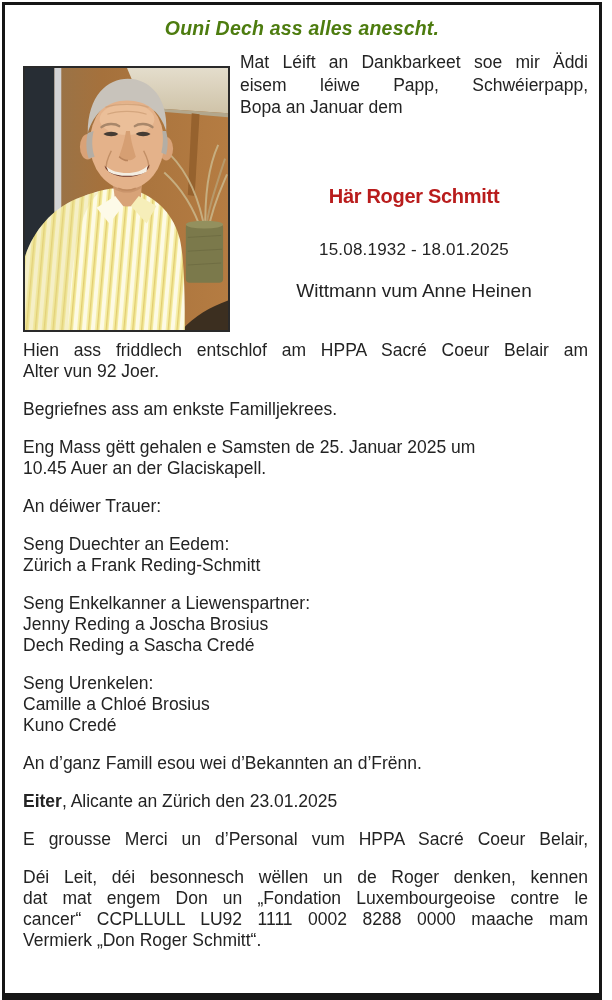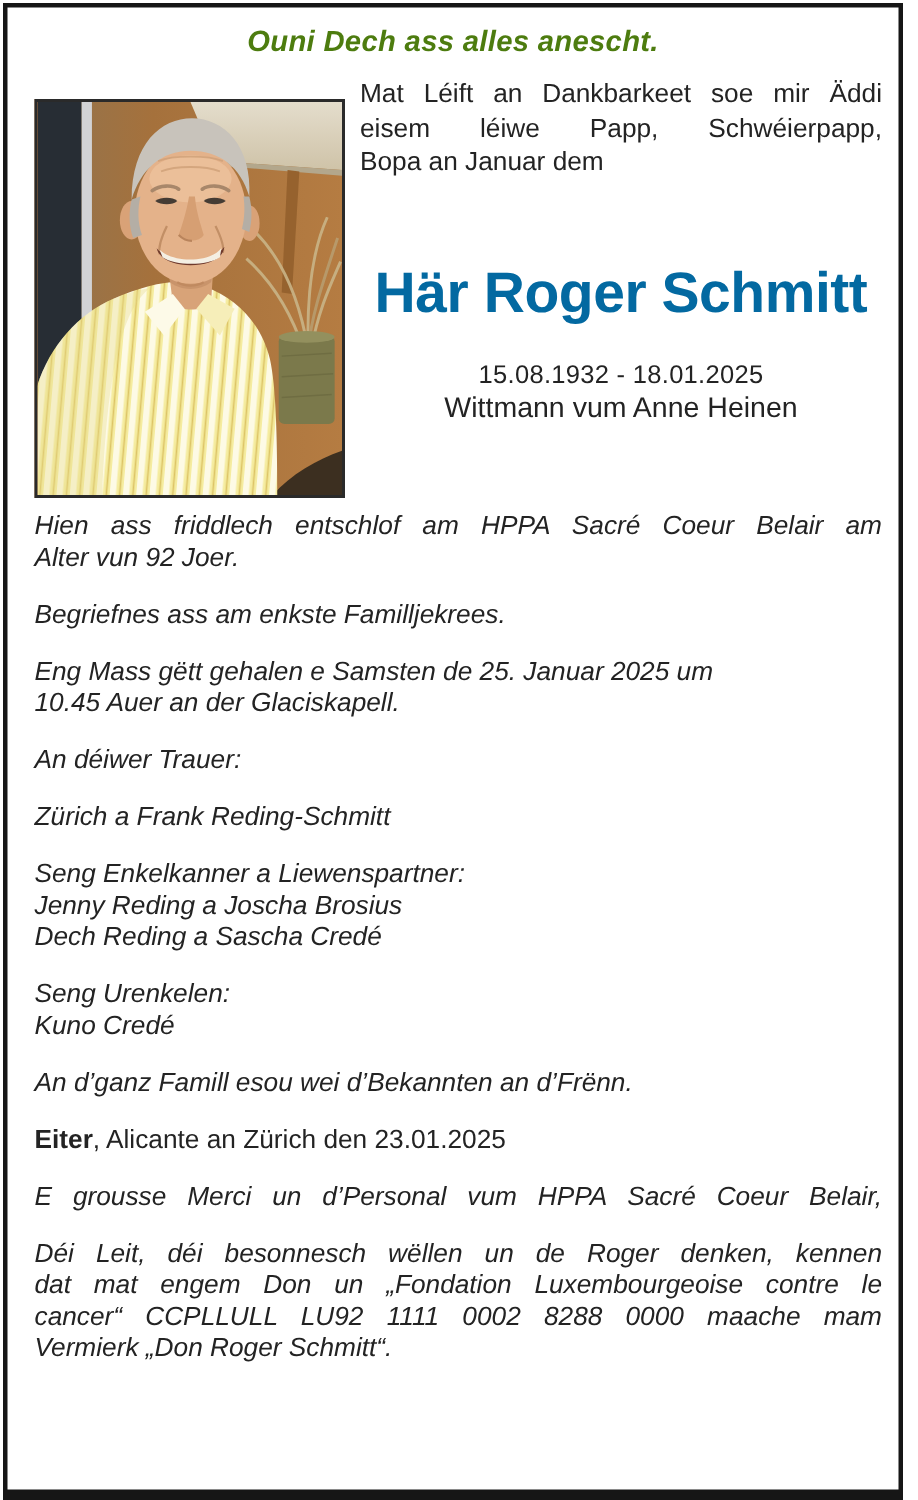--- a/index.html
+++ b/index.html
@@ -30,28 +30,28 @@
     overflow:hidden;background:#a86f3a;
   }
   .photo svg{display:block;width:100%;height:100%;}
   .intro{
     position:absolute;left:240px;top:51px;width:348px;
     font-size:17.5px;line-height:22.5px;
   }
   .name-block{
     position:absolute;left:240px;top:179px;width:348px;text-align:center;
   }
-  .name{font-size:38px;line-height:34px;font-weight:bold;letter-spacing:-0.3px;color:#0369a1;}
+  .name{font-size:20px;line-height:34px;font-weight:bold;letter-spacing:-0.3px;color:#b91c1c;}
   .dates{margin-top:27px;font-size:17px;letter-spacing:0.2px;}
-  .relation{margin-top:2px;font-size:19px;}
+  .relation{margin-top:20px;font-size:19px;}
   .bodytext{
     position:absolute;left:23px;top:340px;width:565px;
     font-size:17.5px;line-height:21px;
   }
-  .para{margin:0 0 17px;font-style:italic;}
+  .para{margin:0 0 17px;}
   .para.last{margin-bottom:0;}
   .ln.just{text-align:justify;text-align-last:justify;}
   .dateline{margin:0 0 17px;}
   .dateline strong{font-weight:bold;}
 </style>
 </head>
 <body>
 
 <div class="frame"></div>
 
@@ -148,29 +148,31 @@
       <div class="ln">Begriefnes ass am enkste Familljekrees.</div>
     </div>
   <div class="para">
       <div class="ln">Eng Mass gëtt gehalen e Samsten de 25. Januar 2025 um</div>
       <div class="ln">10.45 Auer an der Glaciskapell.</div>
     </div>
   <div class="para">
       <div class="ln">An déiwer Trauer:</div>
     </div>
   <div class="para">
+      <div class="ln">Seng Duechter an Eedem:</div>
       <div class="ln">Zürich a Frank Reding-Schmitt</div>
     </div>
   <div class="para">
       <div class="ln">Seng Enkelkanner a Liewenspartner:</div>
       <div class="ln">Jenny Reding a Joscha Brosius</div>
       <div class="ln">Dech Reding a Sascha Credé</div>
     </div>
   <div class="para">
       <div class="ln">Seng Urenkelen:</div>
+      <div class="ln">Camille a Chloé Brosius</div>
       <div class="ln">Kuno Credé</div>
     </div>
   <div class="para">
       <div class="ln">An d’ganz Famill esou wei d’Bekannten an d’Frënn.</div>
     </div>
   <p class="dateline"><strong>Eiter</strong><span>, Alicante an Zürich den 23.01.2025</span></p>
   <div class="para">
       <div class="ln just">E grousse Merci un d’Personal vum HPPA Sacré Coeur Belair,</div>
     </div>
   <div class="para last">

